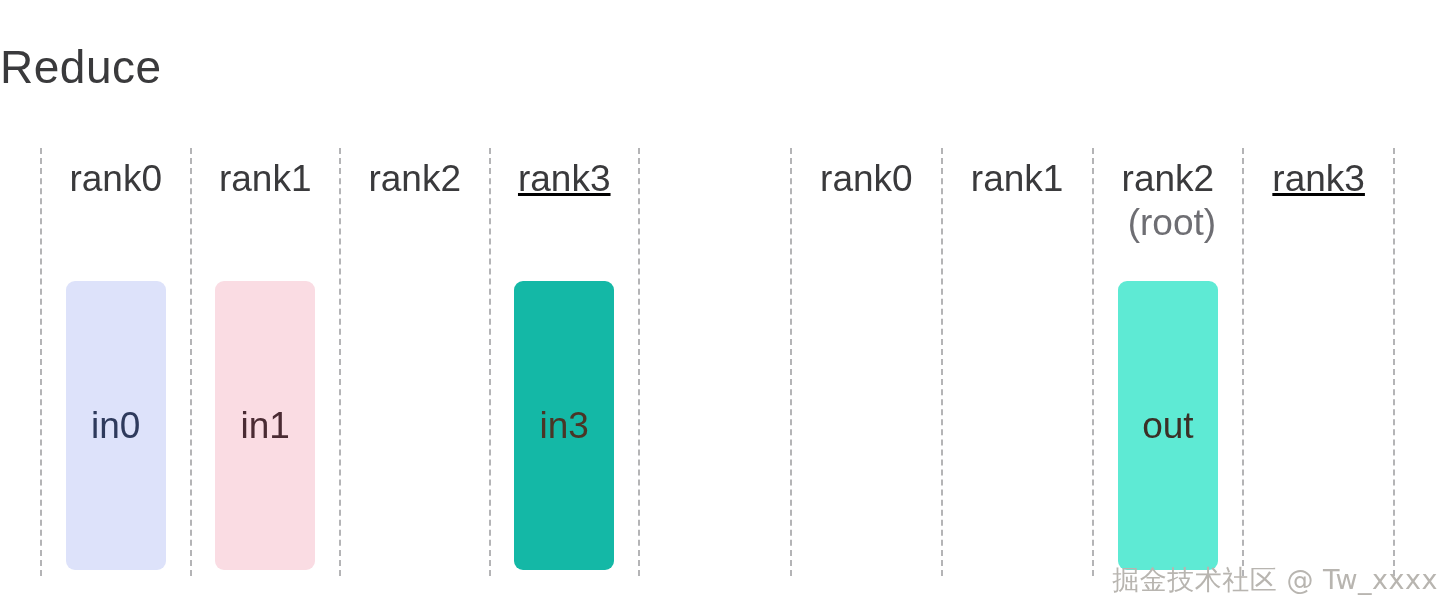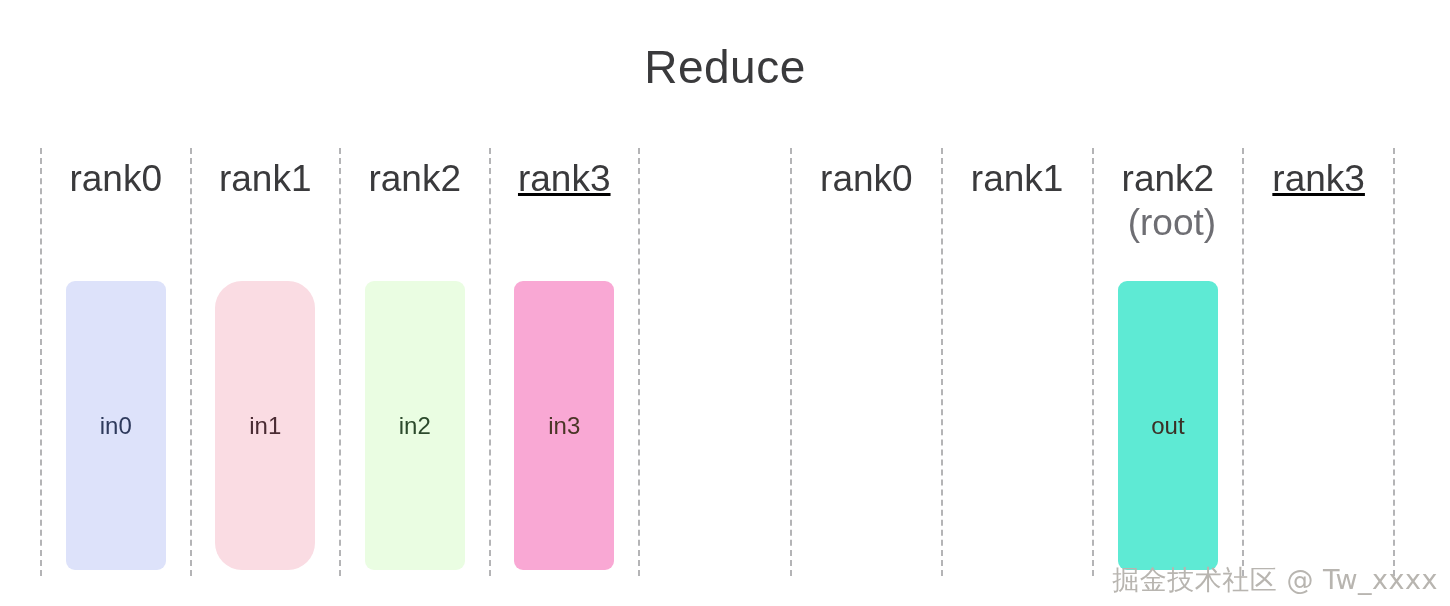--- a/index.html
+++ b/index.html
@@ -14,21 +14,21 @@
     overflow: hidden;
     position: relative;
   }
 
   
   #diagram-title {
     position: absolute;
     top: 44px;
     left: 0;
     width: 1450px;
-    text-align: center;
+    text-align: left;
     font-size: 46px;
     font-weight: 400;
     color: #3a3a3c;
     letter-spacing: 0.5px;
     line-height: 1;
   }
 
   
   .rank-group {
     position: absolute;
@@ -89,21 +89,21 @@
     display: flex;
     justify-content: center;
     align-items: stretch;
   }
   .buffer-box {
     width: 100px;
     border-radius: 9px;
     display: flex;
     align-items: center;
     justify-content: center;
-    font-size: 24px;
+    font-size: 37px;
     font-weight: 400;
     line-height: 1;
   }
 
   
   #watermark {
     position: absolute;
     right: 12px;
     bottom: 8px;
     font-size: 27px;
@@ -121,33 +121,30 @@
 <div class="rank-group" id="group-input">
     <div class="rank-column">
       <div class="rank-label">rank0</div>
       <div class="buffer-slot">
         <div class="buffer-box" style="background: rgb(221, 226, 250); color: rgb(46, 58, 92);">in0</div>
       </div>
     </div>
     <div class="rank-column">
       <div class="rank-label">rank1</div>
       <div class="buffer-slot">
-        <div class="buffer-box" style="background: rgb(250, 220, 227); color: rgb(74, 43, 51); border-radius: 27px;">in1</div>
+        <div class="buffer-box" style="background: rgb(250, 220, 227); color: rgb(74, 43, 51);">in1</div>
       </div>
     </div>
     <div class="rank-column">
       <div class="rank-label">rank2</div>
-      <div class="buffer-slot">
-        <div class="buffer-box" style="background: rgb(234, 253, 226); color: rgb(44, 74, 44);">in2</div>
-      </div>
     </div>
     <div class="rank-column">
       <div class="rank-label">rank3</div>
       <div class="buffer-slot">
-        <div class="buffer-box" style="background: #f9a8d4; color: rgb(74, 53, 38);">in3</div>
+        <div class="buffer-box" style="background: #14b8a6; color: rgb(74, 53, 38);">in3</div>
       </div>
     </div>
   </div>
 <div class="rank-group" id="group-output">
     <div class="rank-column">
       <div class="rank-label">rank0</div>
       <div class="buffer-slot"></div>
     </div>
     <div class="rank-column">
       <div class="rank-label">rank1</div>

